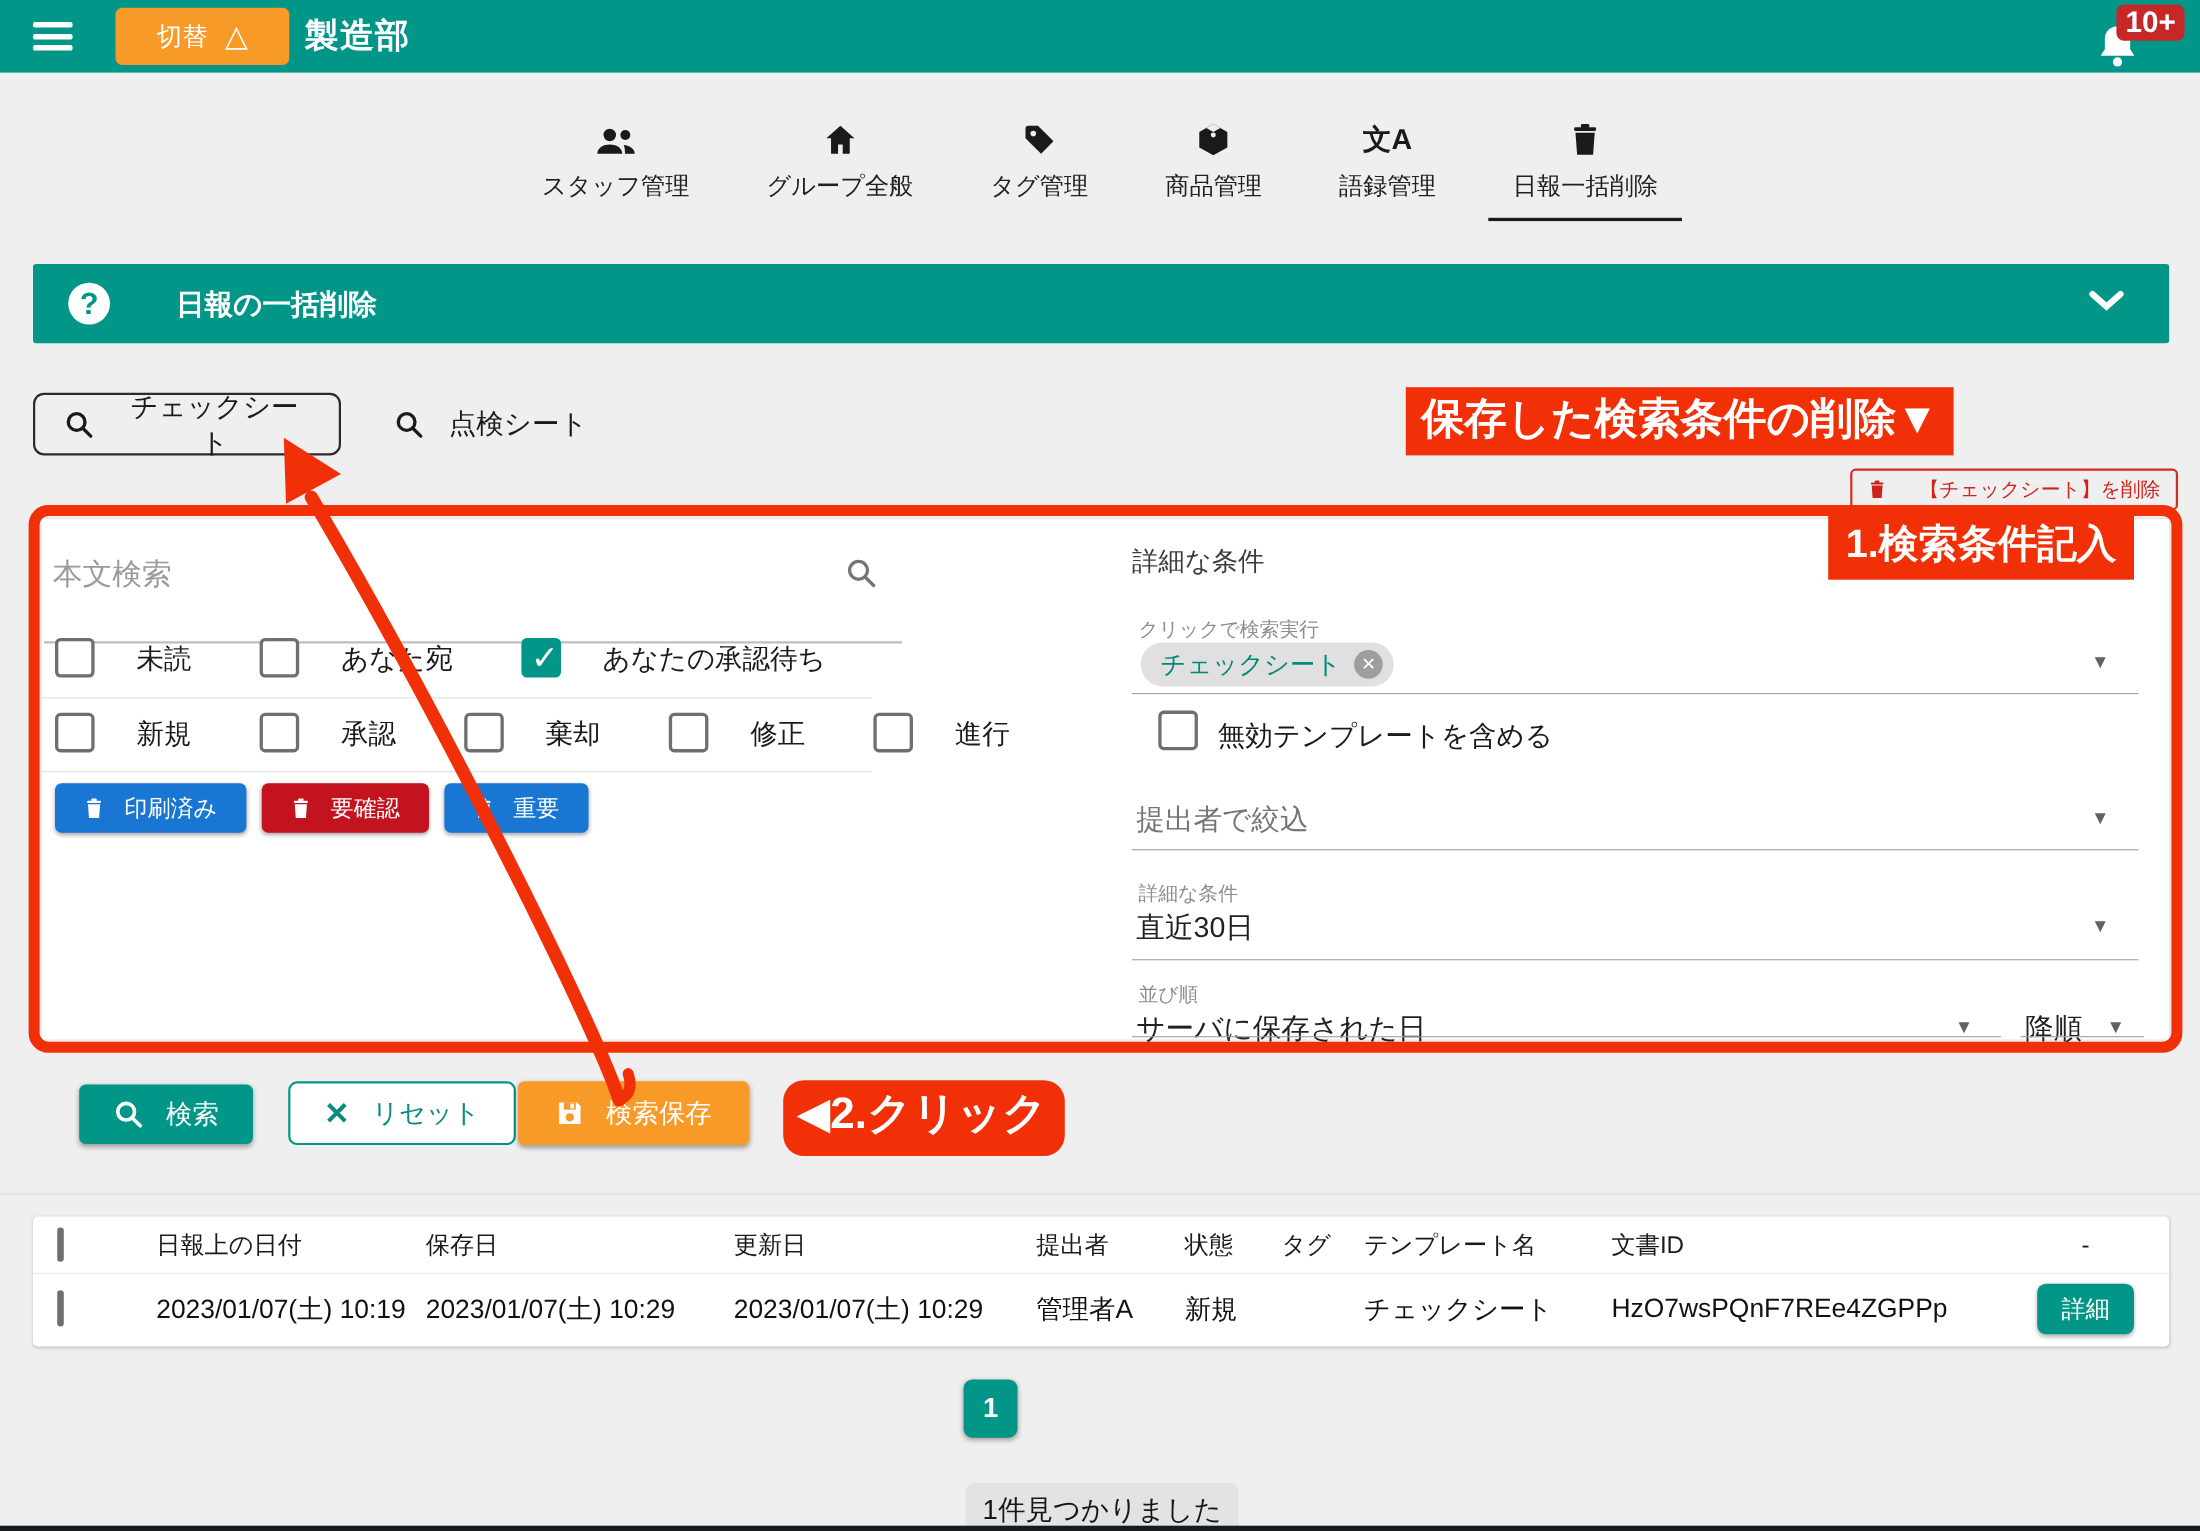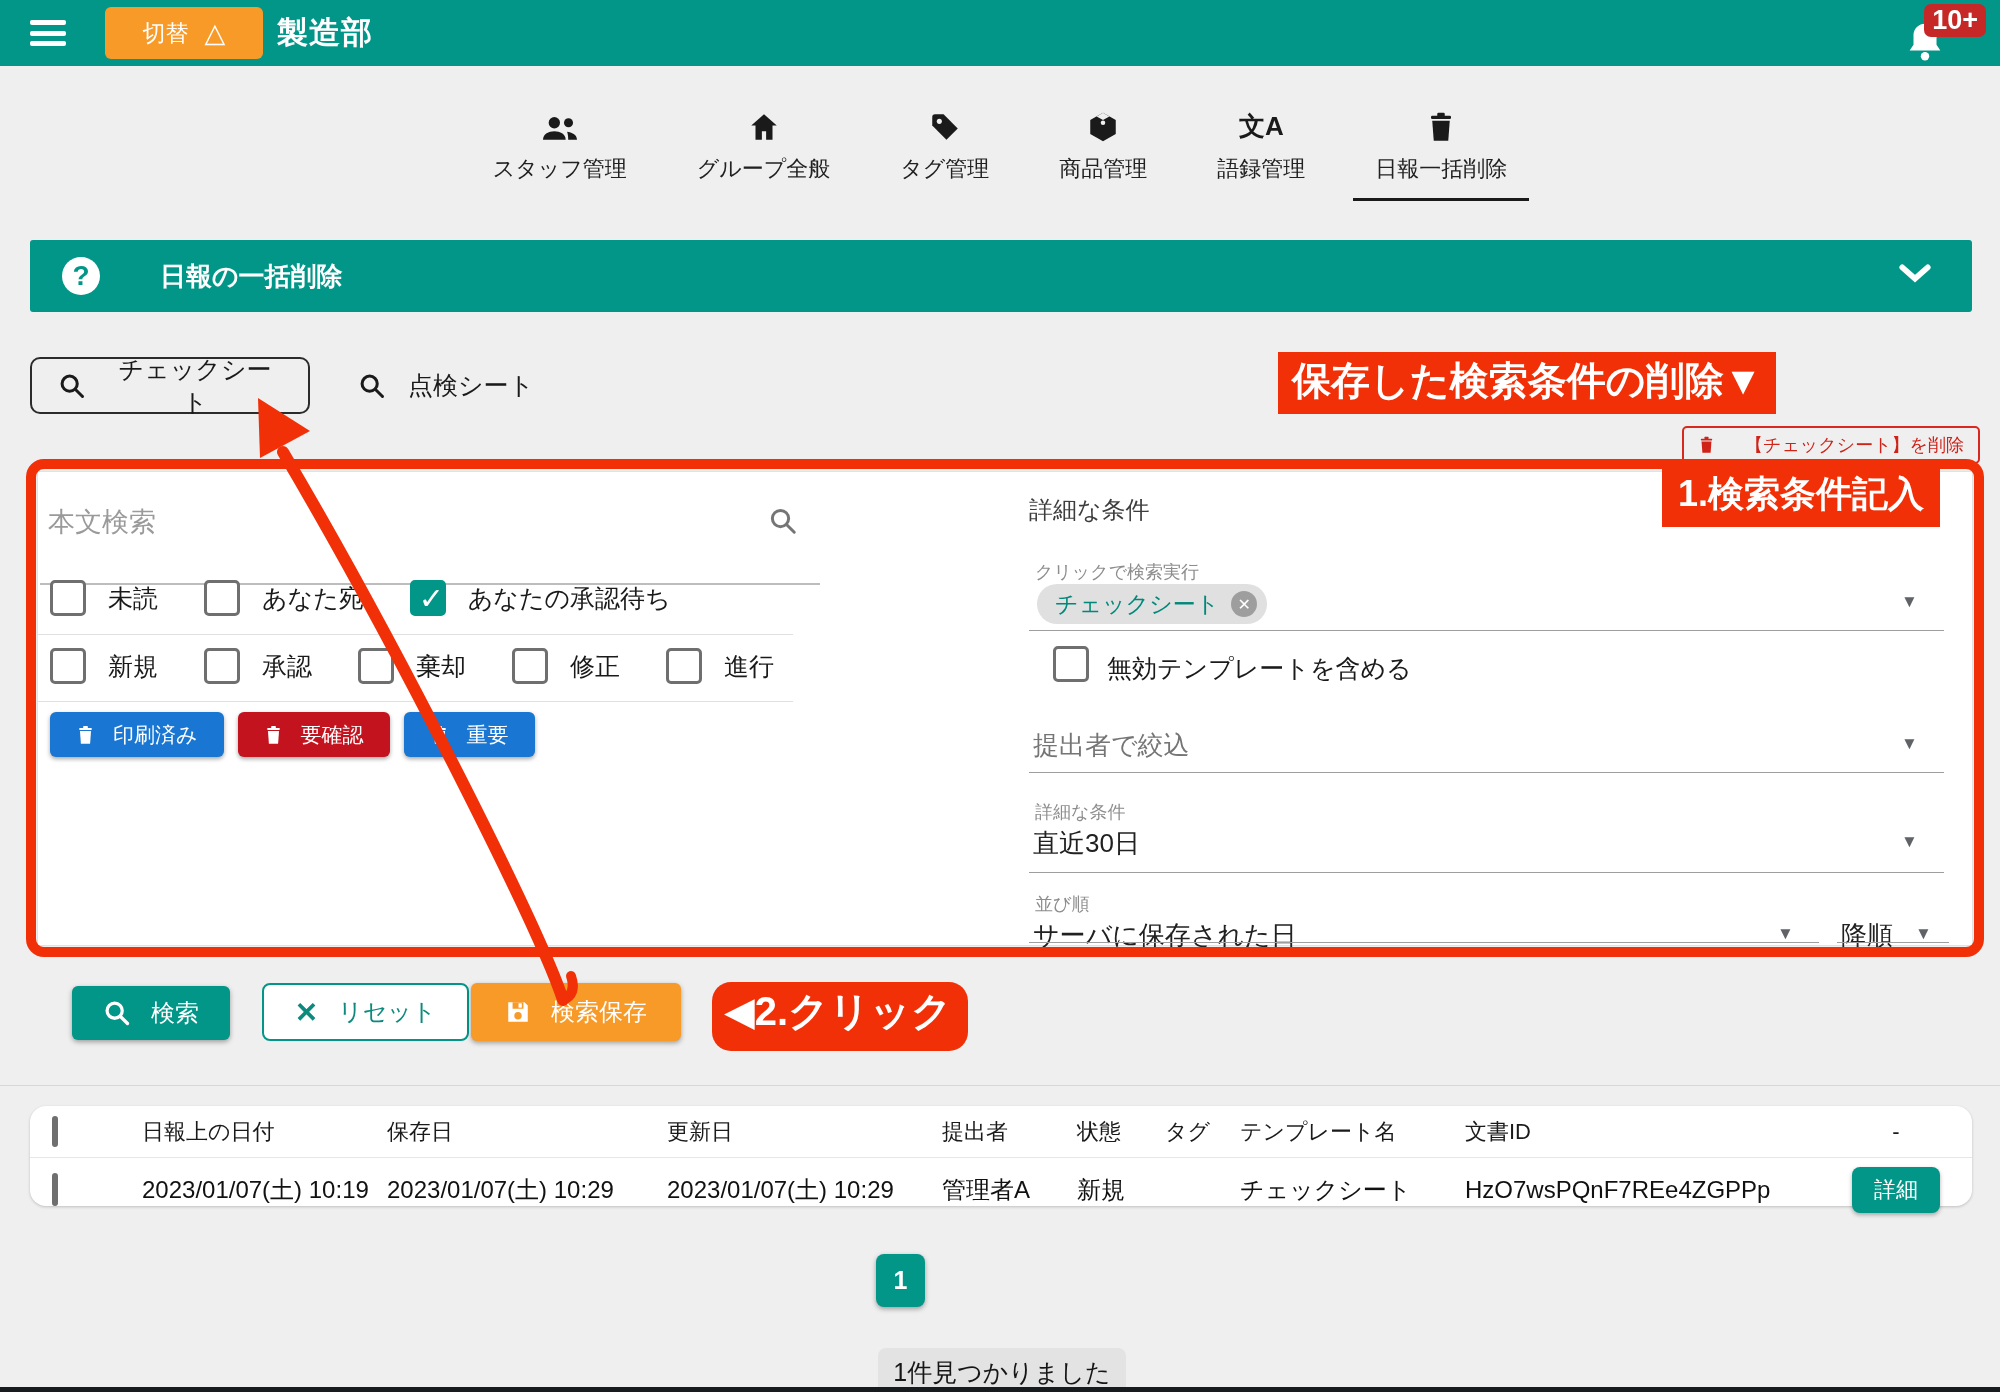--- a/index.html
+++ b/index.html
@@ -59,21 +59,21 @@
   .crayon-box{position:absolute;left:26px;top:459px;width:1958px;height:498px;border:10px solid var(--red);border-radius:18px;z-index:30;pointer-events:none;}
   .arrow-svg{position:absolute;left:0;top:0;z-index:35;pointer-events:none;}
 
   
   .form-card{position:absolute;left:37px;top:471px;width:1936px;height:475px;background:#fff;border:1px solid #e2e2e2;}
   .ft-field{position:absolute;left:10px;top:20px;width:750px;height:75px;}
   .ft-field input{width:100%;height:60px;border:none;outline:none;font-size:27px;color:#333;background:transparent;font-family:inherit;}
   .ft-field input::placeholder{color:#9a9a9a;}
   .ft-underline{position:absolute;left:-8px;right:-22px;bottom:-18px;border-bottom:2px solid #bdbdbd;}
   .ft-search-icon{position:absolute;right:0;top:14px;}
-  .cb-row{position:absolute;left:12px;display:flex;align-items:center;gap:22px;}
+  .cb-row{position:absolute;left:12px;display:flex;align-items:center;gap:38px;}
   .cb{width:36px;height:36px;border:3px solid #6f6f6f;border-radius:5px;background:#fff;cursor:pointer;flex:0 0 auto;}
   .cb.checked{background:var(--teal);border-color:var(--teal);position:relative;}
   .cb.checked::after{content:"✓";position:absolute;left:6px;top:-2px;color:#fff;font-size:30px;font-weight:bold;}
   .cb-label{font-size:25px;color:#1a1a1a;margin-right:24px;}
   .hline{position:absolute;left:0;width:755px;border-bottom:1.5px solid #e0e0e0;}
   .tag-row{position:absolute;left:12px;top:240px;display:flex;gap:14px;}
   .tag-btn{height:45px;border:none;border-radius:6px;color:#fff;font-size:21px;display:flex;align-items:center;justify-content:center;gap:18px;padding:0 26px;box-shadow:0 2px 4px rgba(0,0,0,.35);cursor:pointer;}
   .tag-btn.blue{background:var(--blue);}
   .tag-btn.crimson{background:var(--crimson);}
 
@@ -90,21 +90,21 @@
 
   
   .act-btn{position:absolute;border:none;display:flex;align-items:center;justify-content:center;gap:20px;font-size:24px;cursor:pointer;border-radius:6px;}
   .btn-search{left:72px;top:986px;width:158px;height:54px;background:var(--teal);color:#fff;box-shadow:0 2px 5px rgba(0,0,0,.35);}
   .btn-reset{left:262px;top:983px;width:207px;height:58px;background:#fff;color:var(--teal-dark);border:2px solid var(--teal);border-radius:8px;}
   .btn-reset .x{font-size:28px;font-weight:bold;}
   .btn-save{left:471px;top:983px;width:210px;height:58px;background:var(--orange);color:#fff;box-shadow:0 2px 5px rgba(0,0,0,.35);}
 
   
   .list-divider{position:absolute;left:0;top:1085px;width:2000px;border-bottom:1.5px solid #d7d7d7;}
-  .table-card{position:absolute;left:30px;top:1106px;width:1942px;height:100px;background:#fff;border-radius:16px;box-shadow:0 1px 3px rgba(0,0,0,.2);}
+  .table-card{position:absolute;left:30px;top:1106px;width:1942px;height:118px;background:#fff;border-radius:4px;box-shadow:0 1px 3px rgba(0,0,0,.2);}
   .trow{display:grid;grid-template-columns:90px 245px 280px 275px 135px 88px 75px 225px 355px 1fr;align-items:center;height:52px;padding-left:22px;}
   .trow.head{border-bottom:1.5px solid #e6e6e6;font-size:22px;color:#1a1a1a;}
   .trow.body{height:64px;font-size:24px;color:#111;}
   .trow .cb{width:33px;height:33px;}
   .cell-center{text-align:center;}
   .detail-btn{width:88px;height:46px;background:var(--teal);color:#fff;border:none;border-radius:8px;font-size:22px;box-shadow:0 2px 4px rgba(0,0,0,.3);cursor:pointer;margin:0 auto;display:block;}
 
   
   .page-btn{position:absolute;left:876px;top:1254px;width:49px;height:53px;background:var(--teal);color:#fff;font-size:25px;font-weight:bold;border:none;border-radius:8px;box-shadow:0 2px 5px rgba(0,0,0,.35);cursor:pointer;}
   .toast{position:absolute;left:878px;top:1348px;width:248px;height:60px;background:#e3e3e3;border-radius:8px 8px 0 0;display:flex;justify-content:center;padding-top:8px;font-size:25px;color:#161616;}

